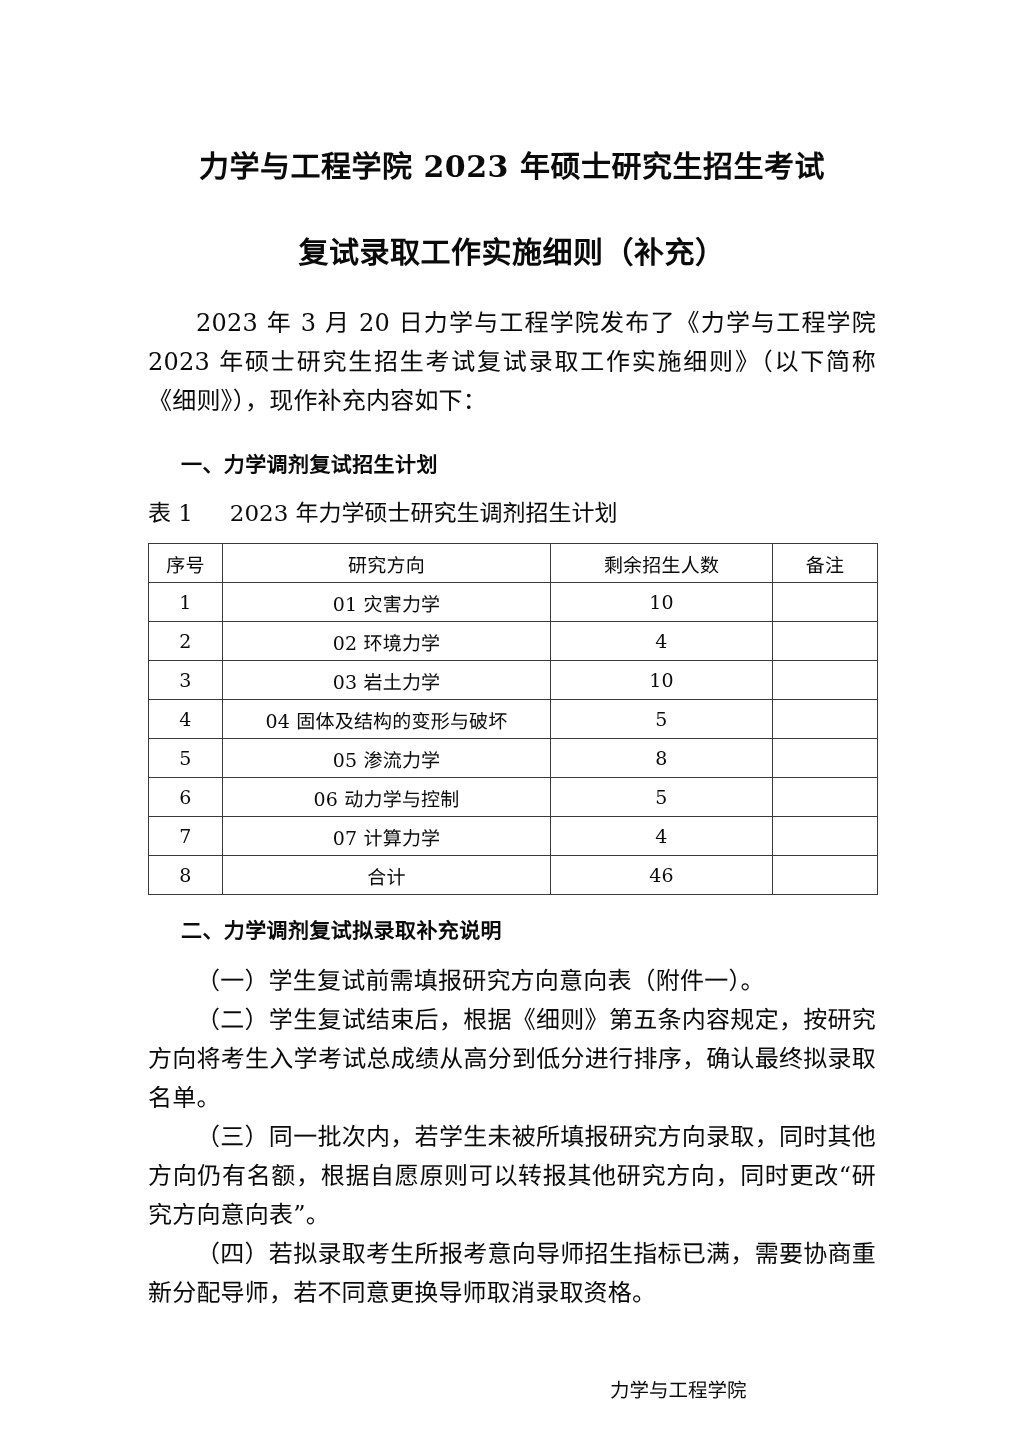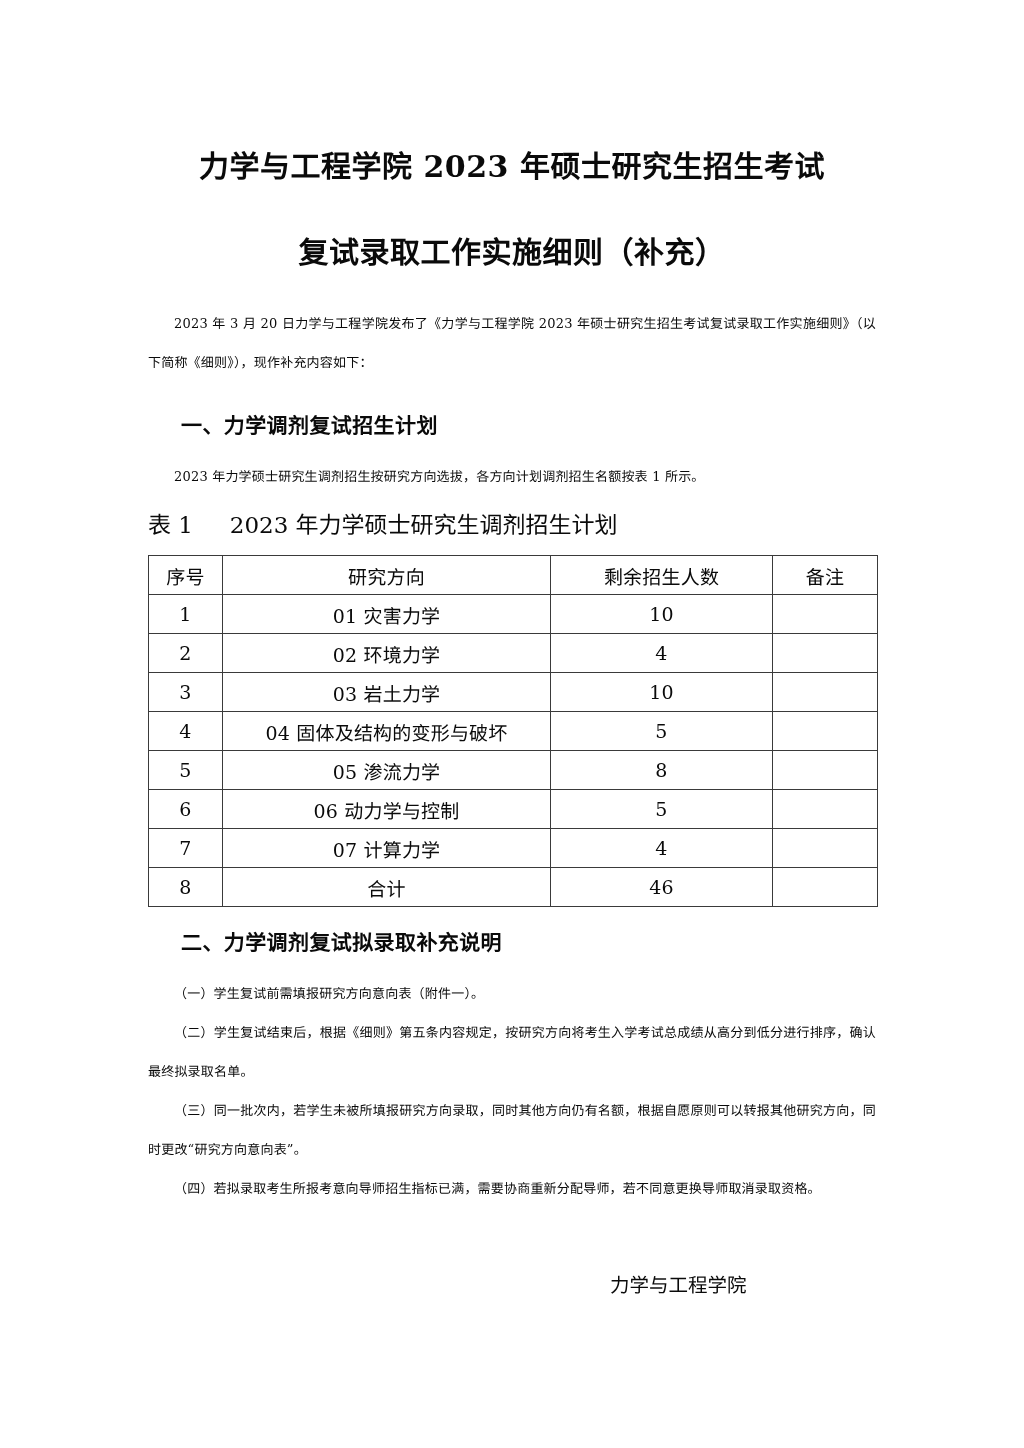--- a/index.html
+++ b/index.html
@@ -31,21 +31,21 @@
     font-weight: bold;
     font-size: 30px;
     line-height: 1;
     letter-spacing: 0.5px;
   }
   .title-line-1 { padding-top: 132px; }
   .title-line-2 { padding-top: 36px; }
 
   
   .para {
-    font-size: 13px;
+    font-size: 24px;
     line-height: 39px;
     text-align: justify;
     text-justify: inter-ideograph;
     text-indent: 2em;
     margin: 0;
     letter-spacing: 0.2px;
   }
   .para-intro { margin-top: 36px; }
   .para-plan  { margin-top: 6px; }
   .para-item  { margin-top: 0; }
@@ -109,21 +109,20 @@
 <div class="page">
 
   <h1 class="doc-title title-line-1">力学与工程学院 2023 年硕士研究生招生考试</h1>
 
   <h1 class="doc-title title-line-2">复试录取工作实施细则（补充）</h1>
 
   <p class="para para-intro">2023 年 3 月 20 日力学与工程学院发布了《力学与工程学院 2023 年硕士研究生招生考试复试录取工作实施细则》（以下简称《细则》），现作补充内容如下：</p>
 
   <h2 class="section-heading heading-1">一、力学调剂复试招生计划</h2>
 
-  <p class="para para-plan">2023 年力学硕士研究生调剂招生按研究方向选拔，各方向计划调剂招生名额按表 1 所示。</p>
 
   <div class="table-caption">
     <span>表 1</span><span class="caption-gap"></span><span>2023 年力学硕士研究生调剂招生计划</span>
   </div>
 
   <table class="plan-table">
     <colgroup>
       <col class="c-no">
         <col class="c-dir">
         <col class="c-num">

